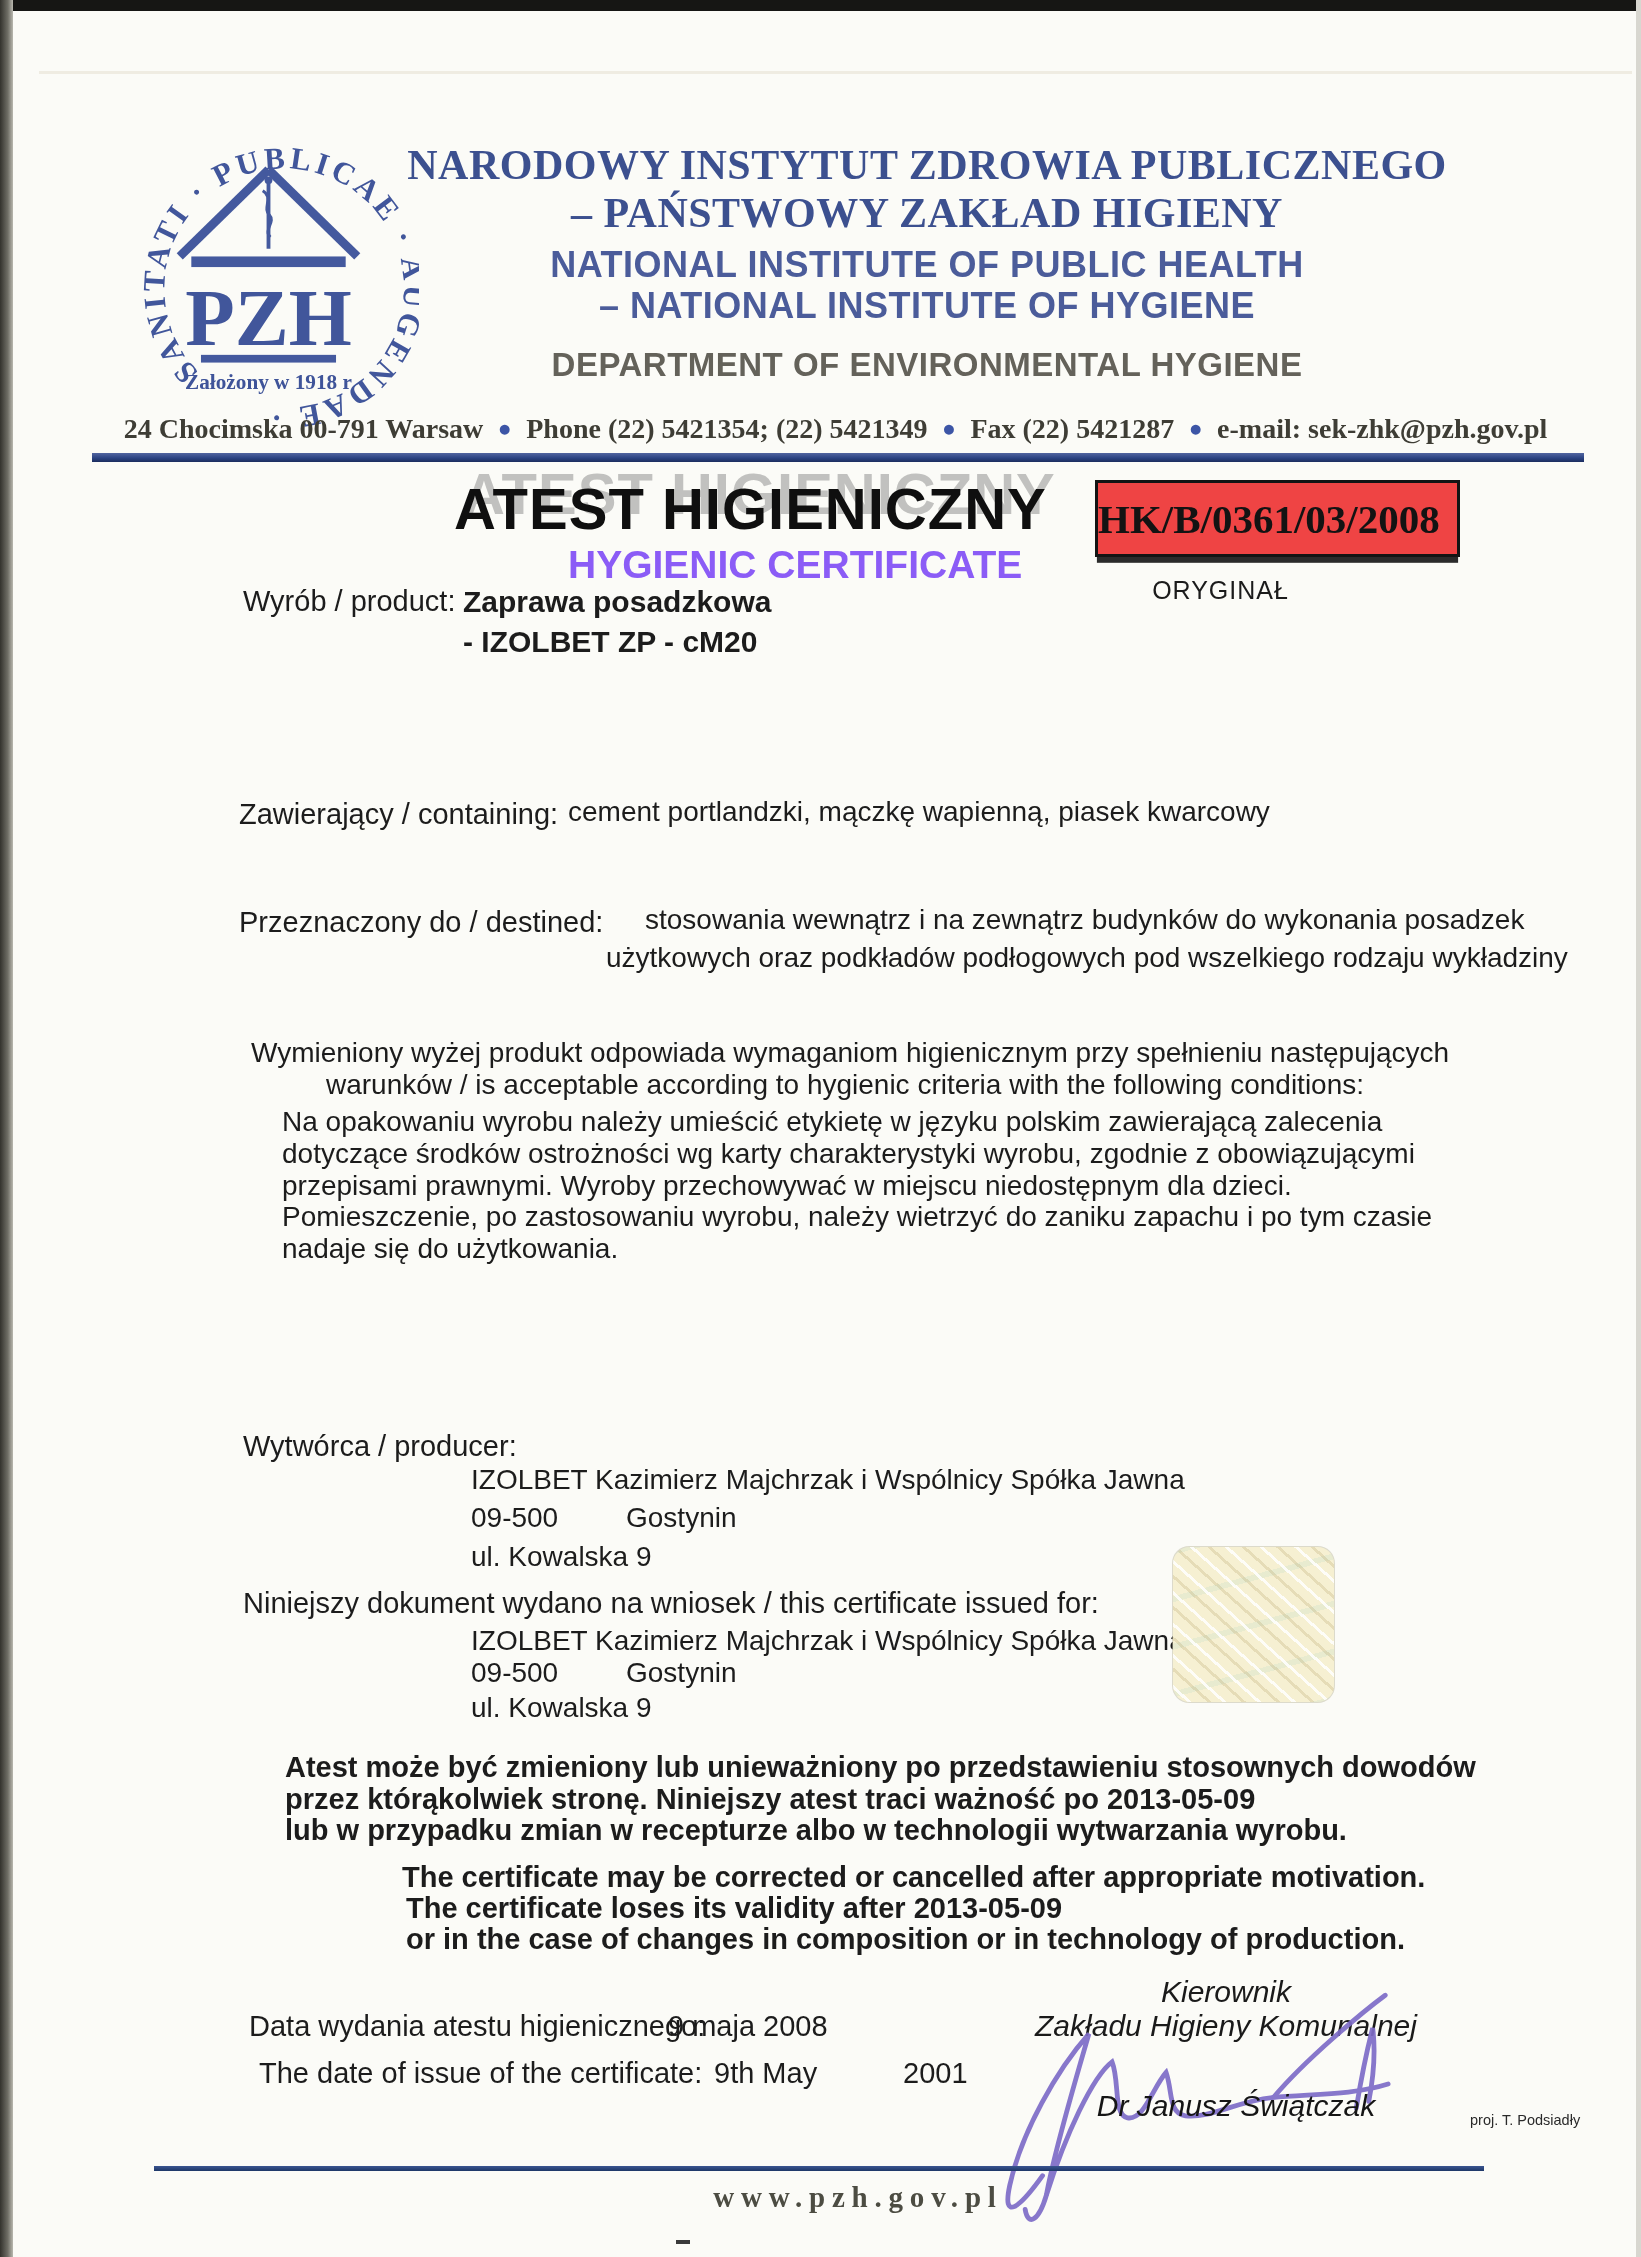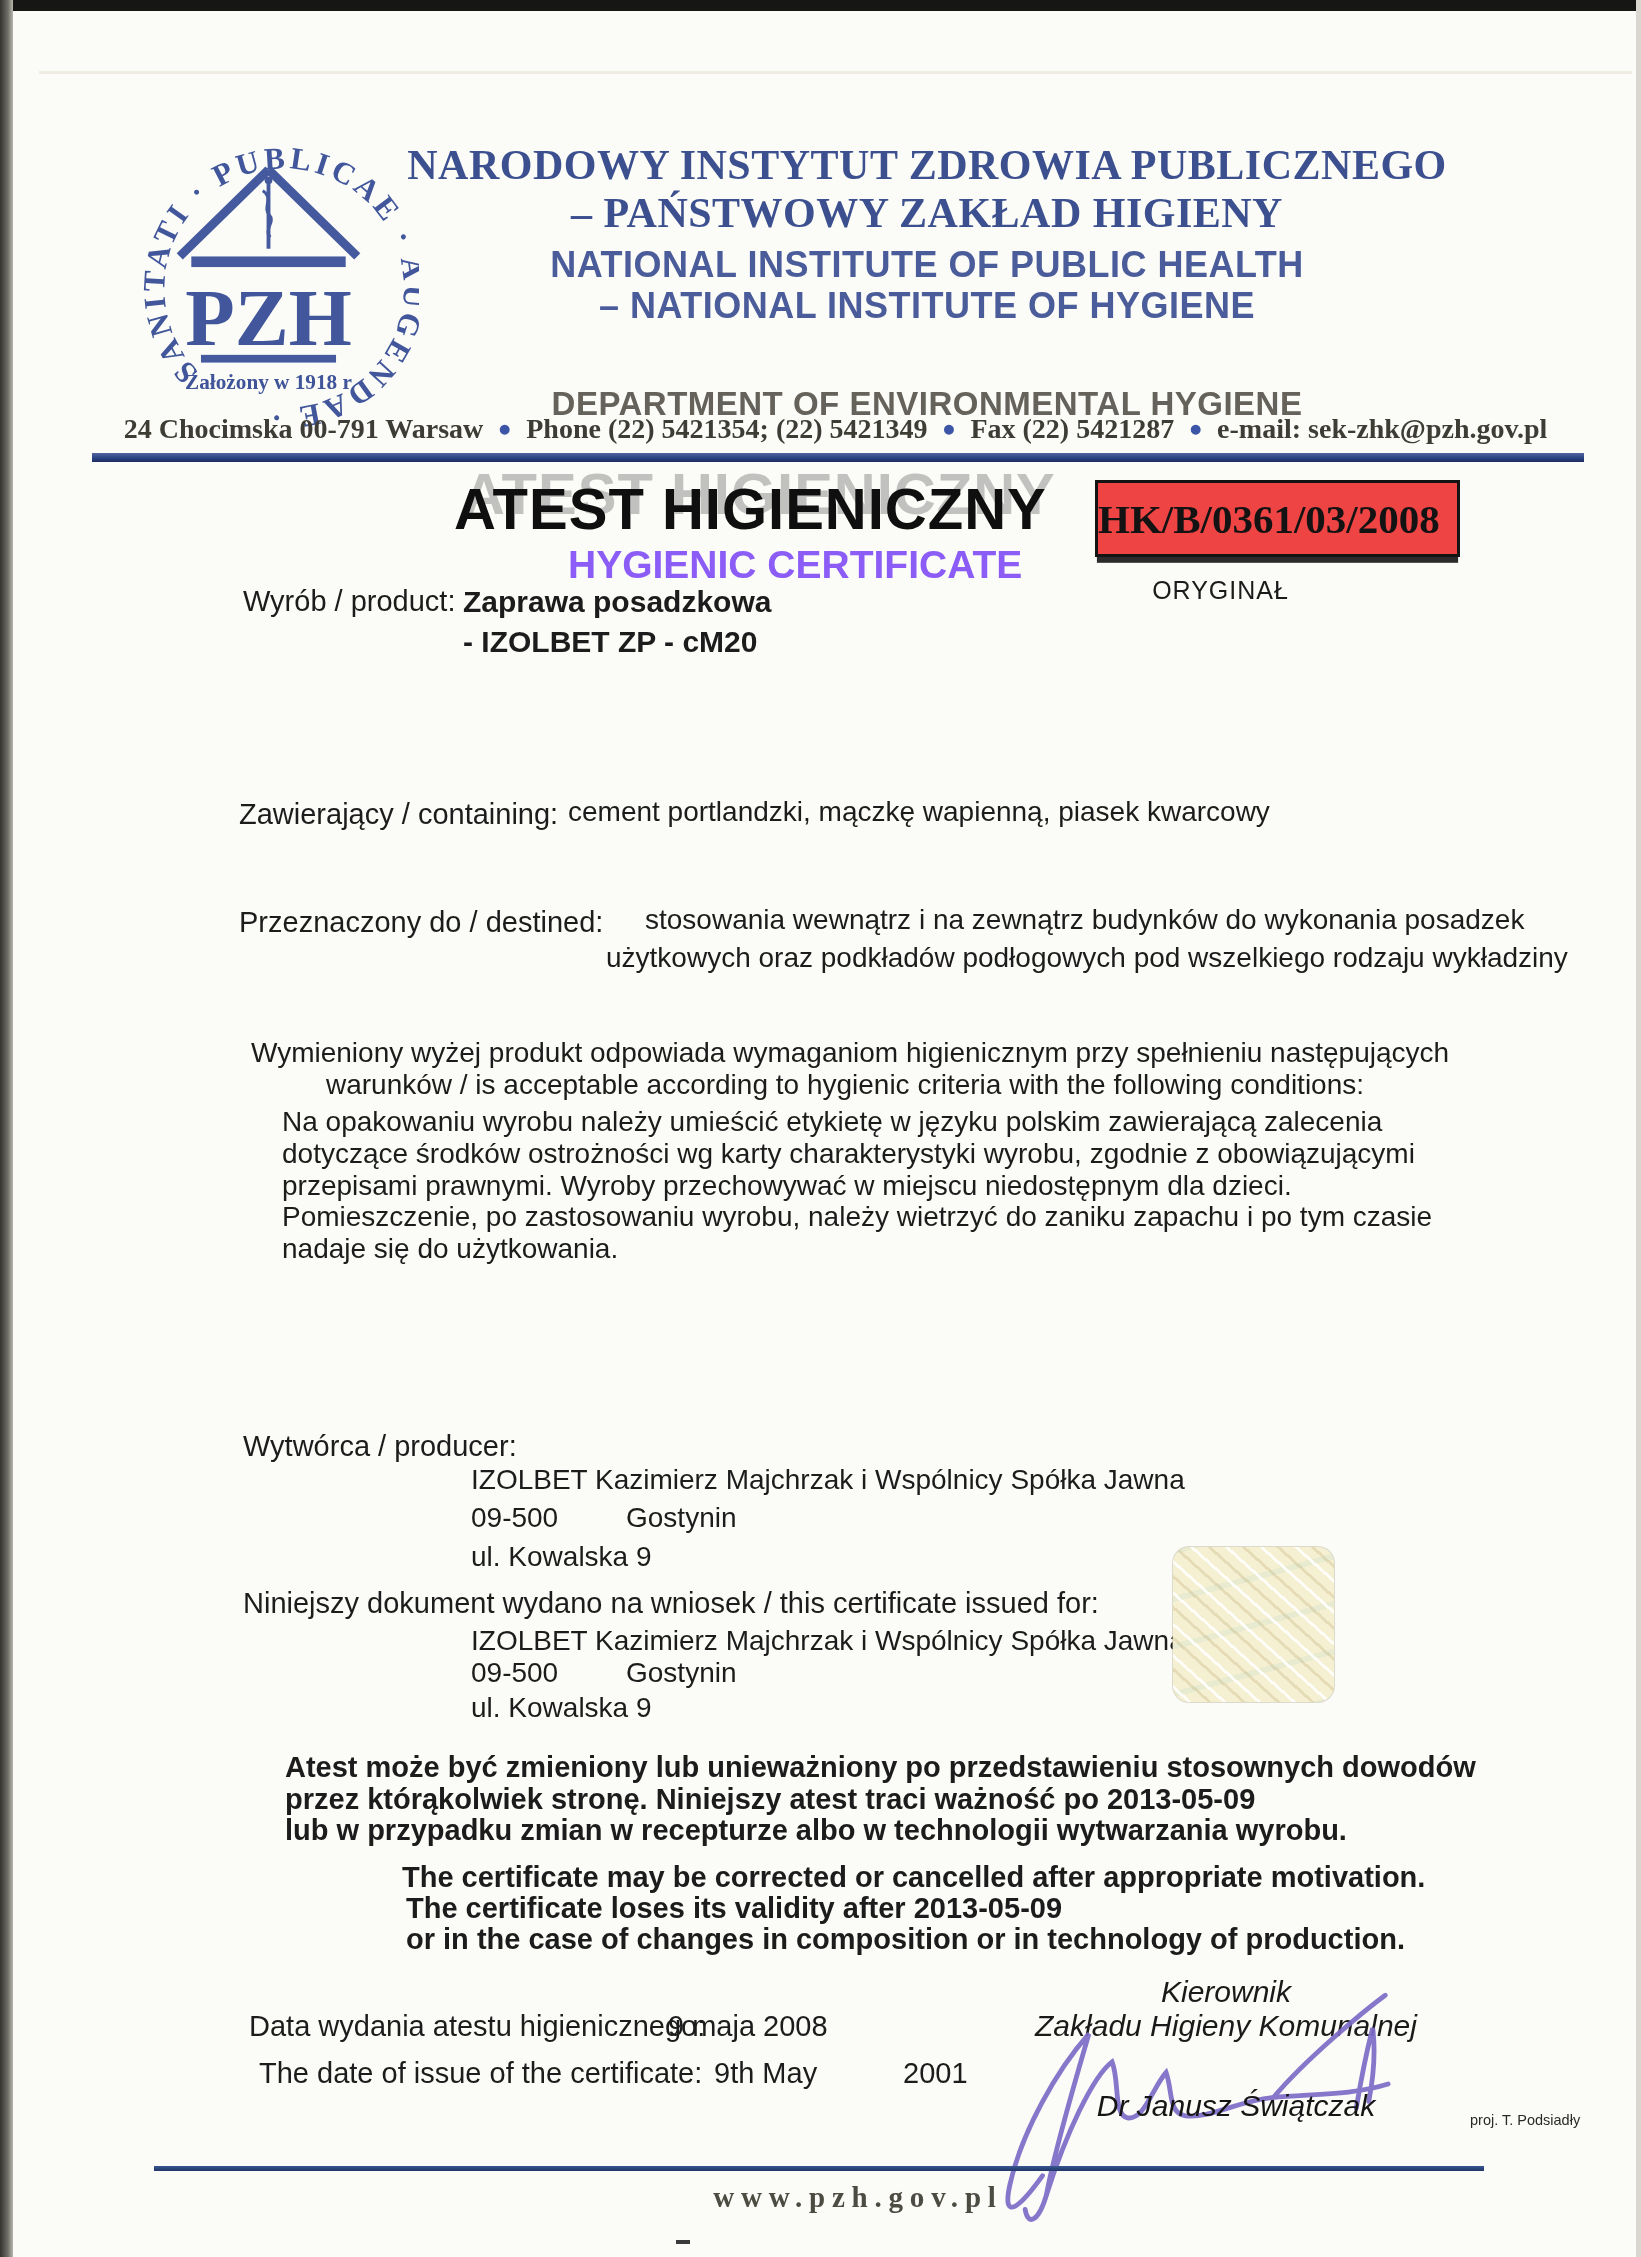--- a/index.html
+++ b/index.html
@@ -91,21 +91,21 @@
     <rect x="76" y="134" width="160" height="11" fill="#44599e"></rect>
     <text x="156" y="226" text-anchor="middle" font-family="Liberation Serif, serif" font-size="84" font-weight="bold" fill="#41569b">PZH</text>
     <rect x="86" y="236" width="140" height="8" fill="#44599e"></rect>
     <text x="156" y="271" text-anchor="middle" font-family="Liberation Serif, serif" font-size="22" font-weight="bold" fill="#3f5499">Założony w 1918 r</text>
   </svg>
 
   <div class="abs hdr-line hdr-pl" style="top:141px;">NARODOWY INSTYTUT ZDROWIA PUBLICZNEGO</div>
   <div class="abs hdr-line hdr-pl" style="top:189px;">– PAŃSTWOWY ZAKŁAD HIGIENY</div>
   <div class="abs hdr-line hdr-en" style="top:244px;">NATIONAL INSTITUTE OF PUBLIC HEALTH</div>
   <div class="abs hdr-line hdr-en" style="top:285px;">– NATIONAL INSTITUTE OF HYGIENE</div>
-  <div class="abs hdr-line hdr-dept" style="top:385px;">DEPARTMENT OF ENVIRONMENTAL HYGIENE</div>
+  <div class="abs hdr-line hdr-dept" style="top:346px;">DEPARTMENT OF ENVIRONMENTAL HYGIENE</div>
 
   <div class="abs contact">
     <span>24 Chocimska  00-791 Warsaw</span>
     <span class="dot">●</span>
     <span>Phone (22) 5421354; (22) 5421349</span>
     <span class="dot">●</span>
     <span>Fax (22) 5421287</span>
     <span class="dot">●</span>
     <span>e-mail: sek-zhk@pzh.gov.pl</span>
   </div>

